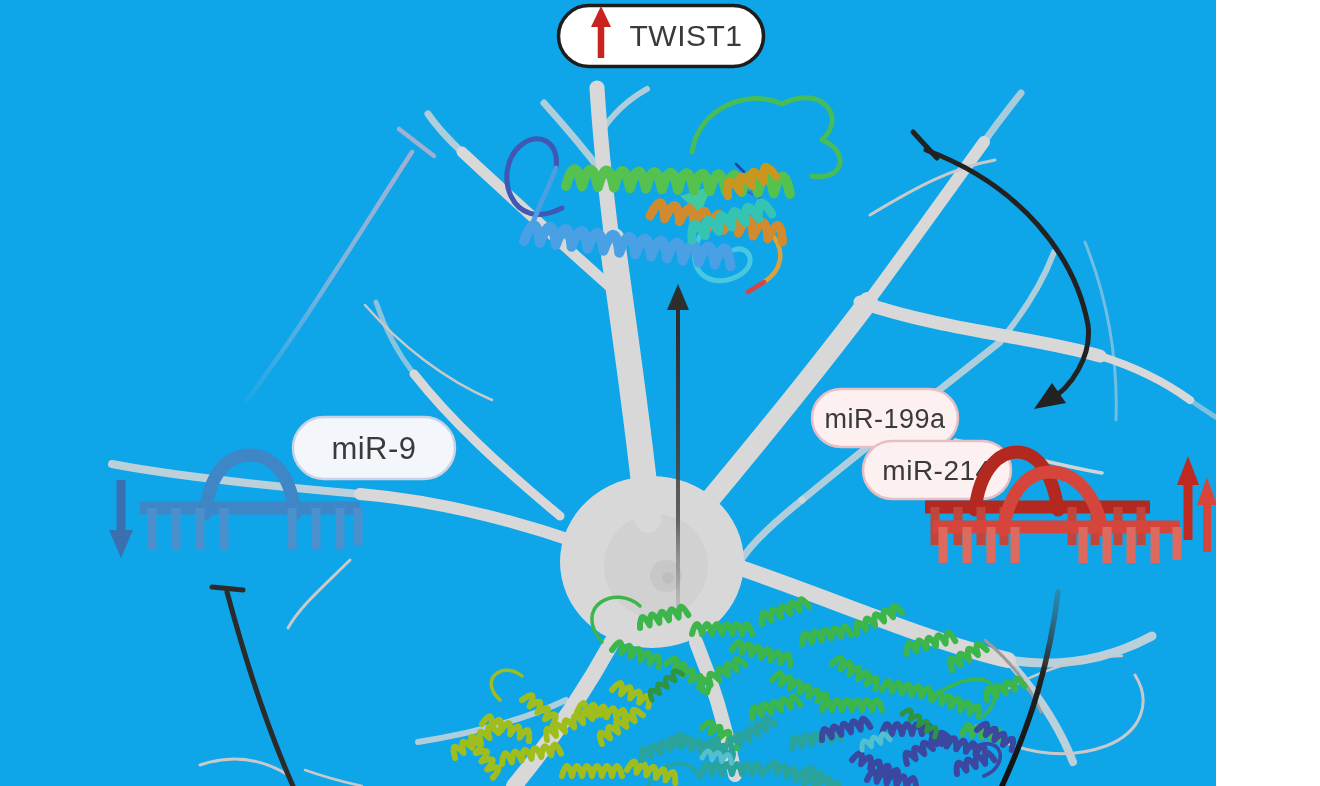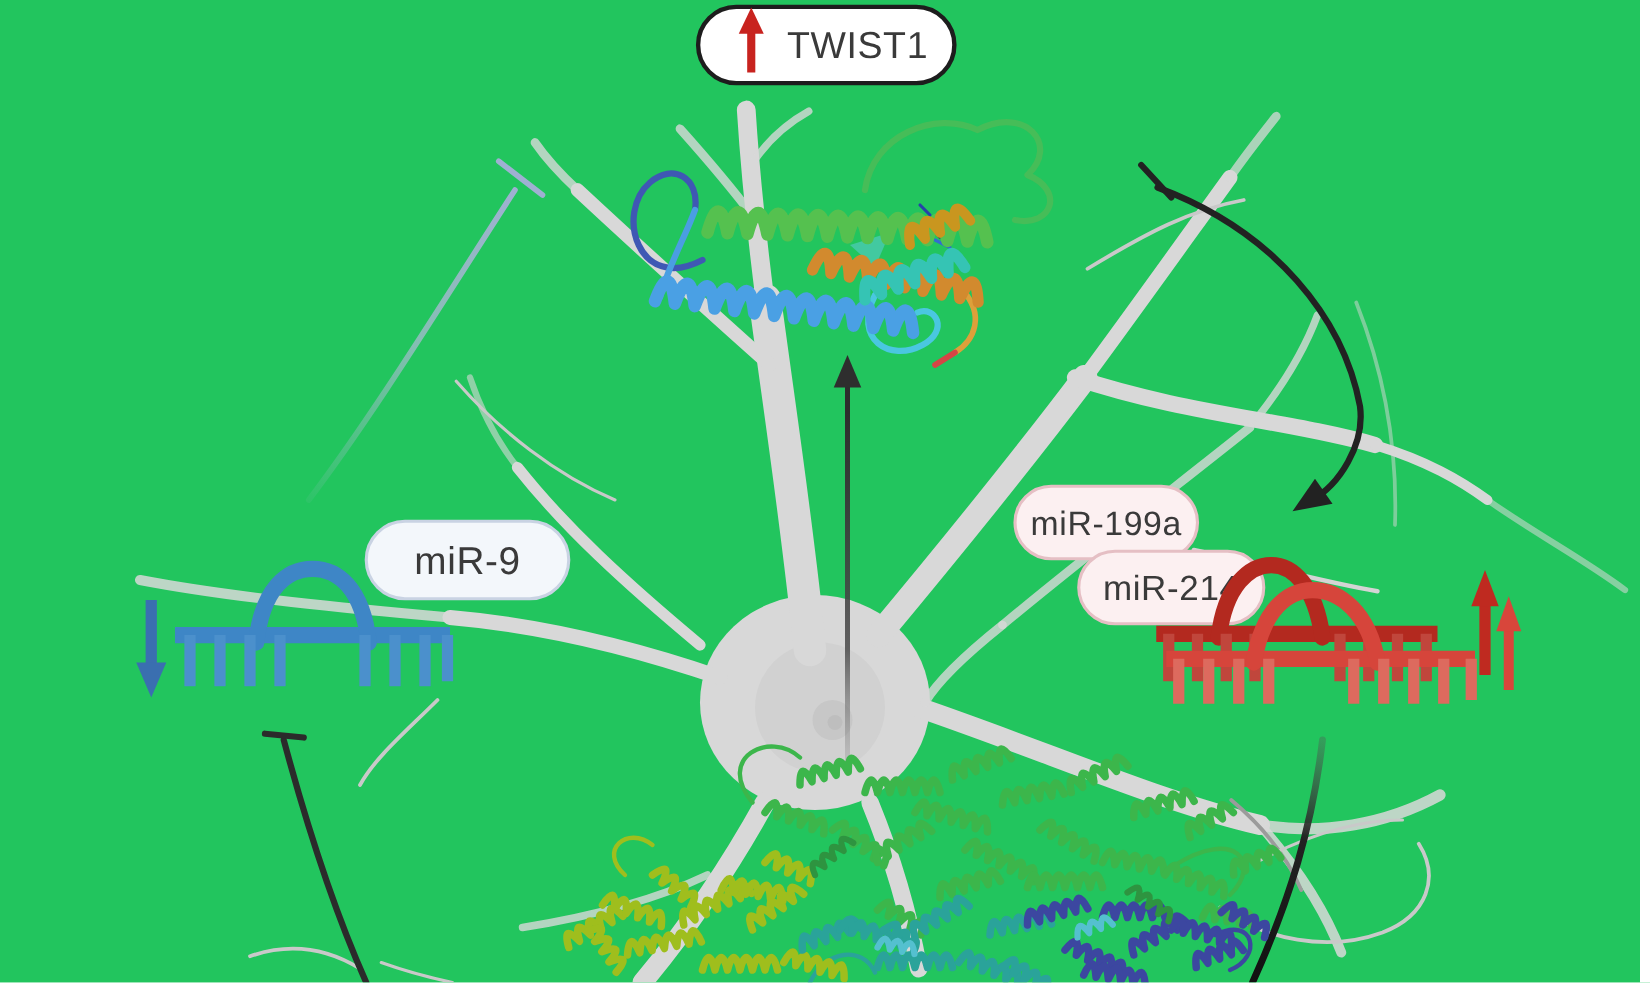--- a/index.html
+++ b/index.html
@@ -1,16 +1,16 @@
 <!DOCTYPE html>
 <html><head>
 <meta charset="utf-8">
 <style>
   html,body{margin:0;padding:0;background:#ffffff;}
-  .stage{position:relative;width:1312px;height:786px;background:#22c55e;overflow:hidden;
+  .stage{position:relative;width:1216px;height:786px;background:#0ea5e9;overflow:hidden;
          font-family:"Liberation Sans", sans-serif;}
   svg{position:absolute;left:0;top:0;}
   text{font-family:"Liberation Sans", sans-serif;fill:#3a3a3a;}
   .pill-label{font-weight:normal;letter-spacing:.5px;}
 </style>
 </head>
 <body>
 
 <div class="stage">
 <svg width="1320" height="786" viewBox="0 0 1320 786">

